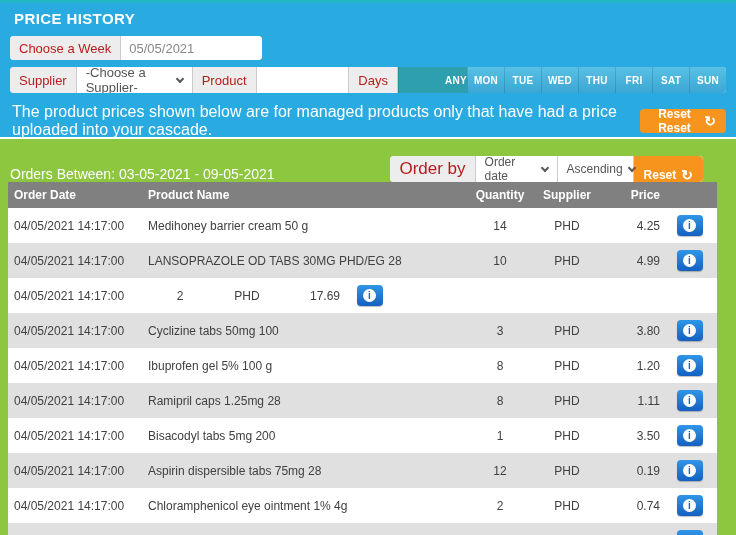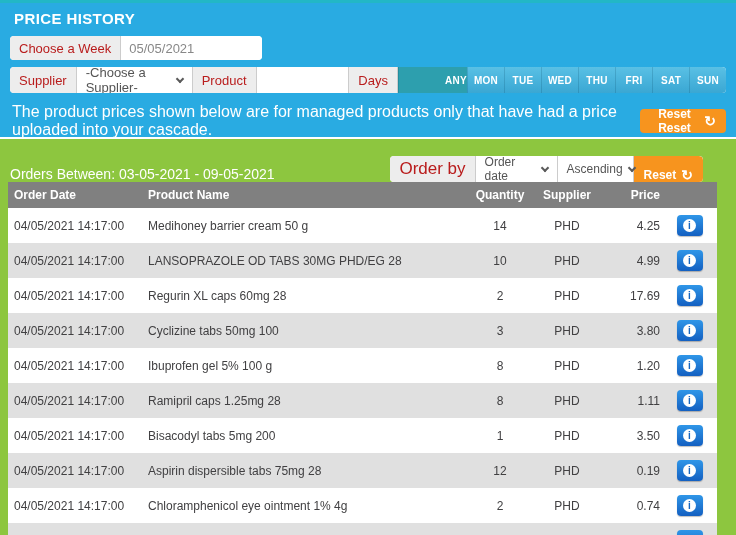--- a/index.html
+++ b/index.html
@@ -157,21 +157,20 @@
         <div class="c4">PHD</div>
         <div class="c5">4.99</div>
         <div class="c6">
             <button class="info-btn">
               <span class="info-circle">i</span>
             </button>
           </div>
       </div>
       <div class="trow">
         <div class="c1">04/05/2021 14:17:00</div>
-        <div class="c2">Regurin XL caps 60mg 28</div>
         <div class="c3">2</div>
         <div class="c4">PHD</div>
         <div class="c5">17.69</div>
         <div class="c6">
             <button class="info-btn">
               <span class="info-circle">i</span>
             </button>
           </div>
       </div>
       <div class="trow">

